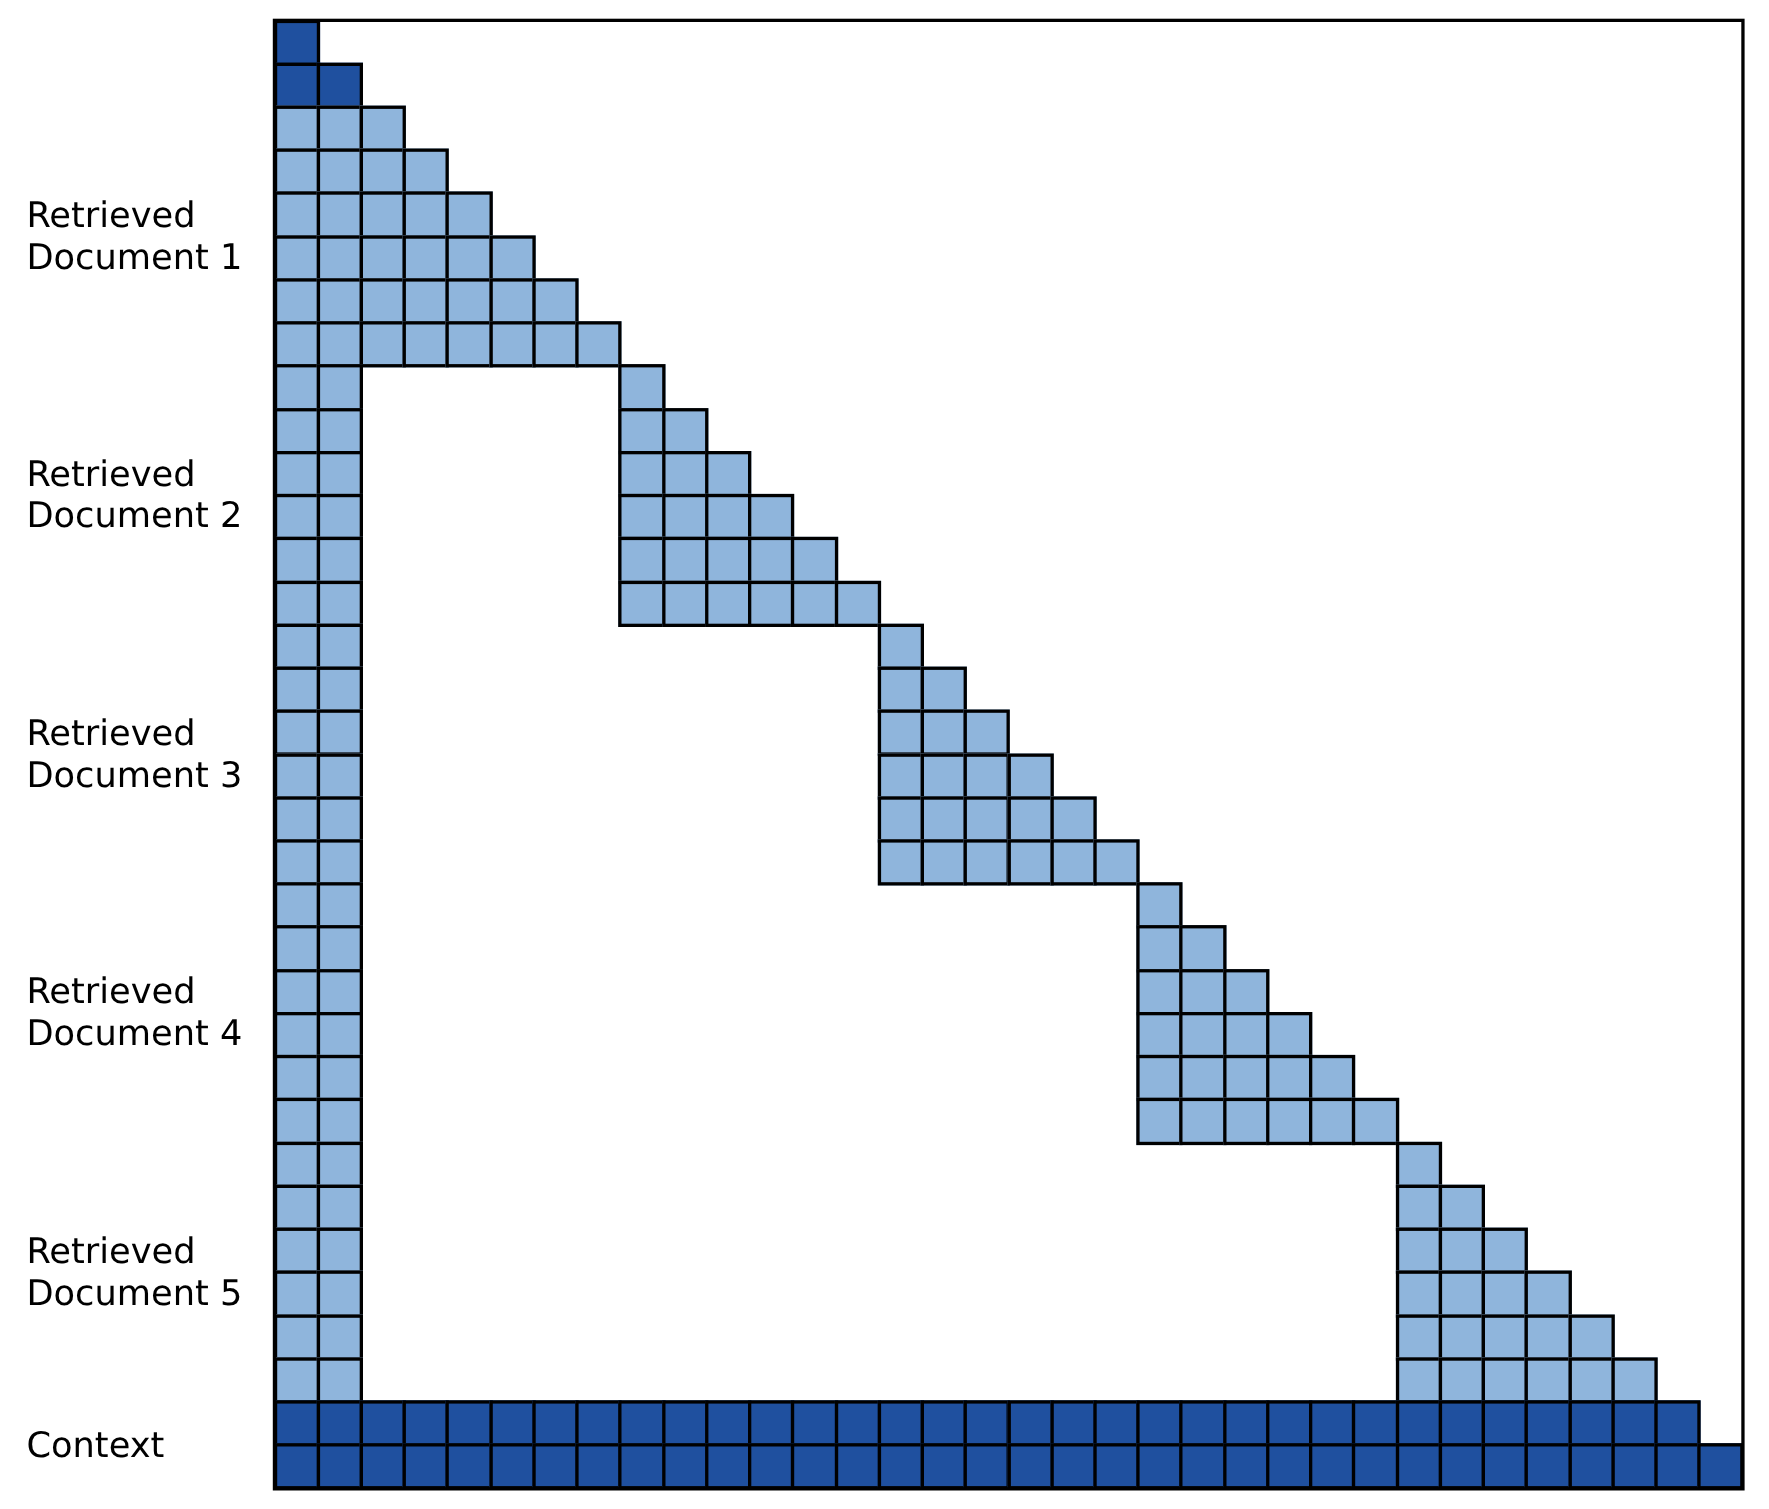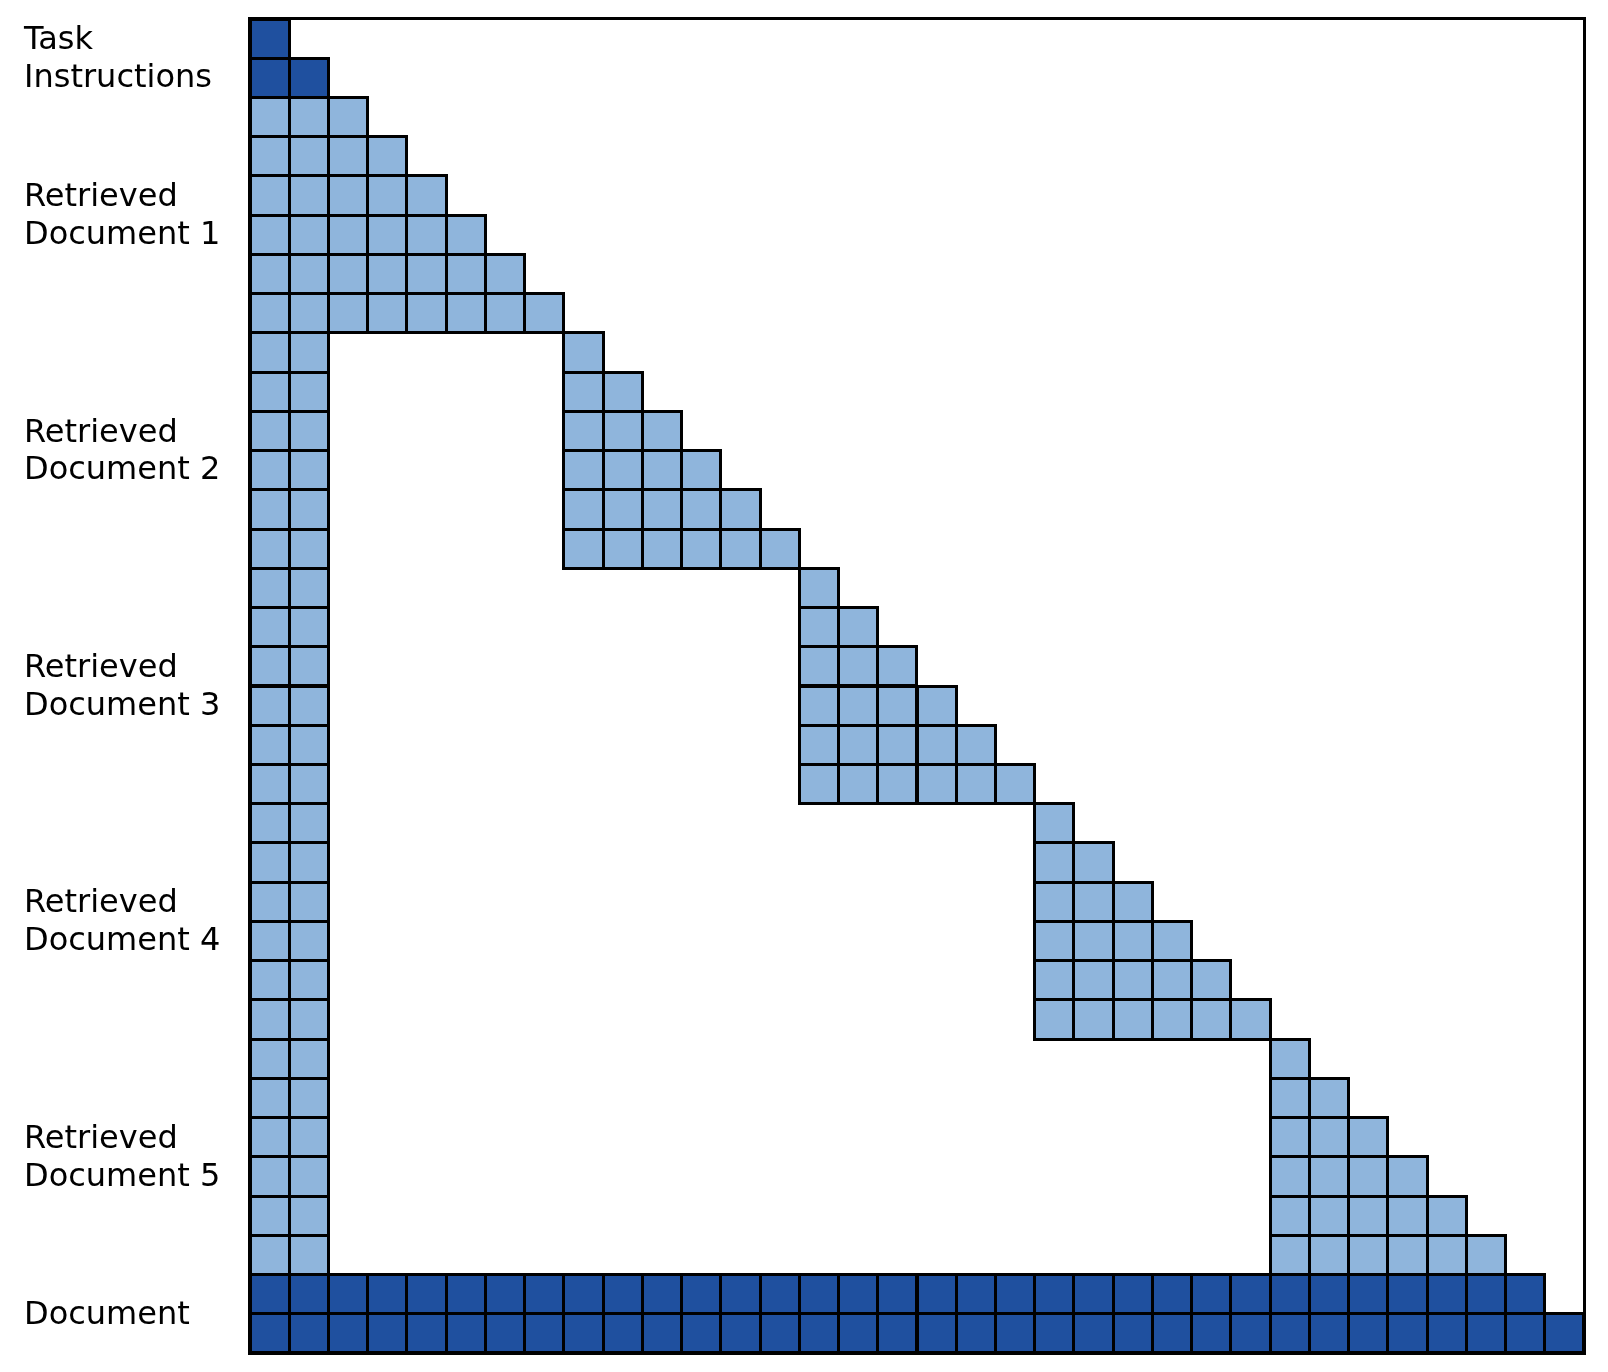--- a/index.html
+++ b/index.html
@@ -44,33 +44,31 @@
     width:1337.5px;height:1337.5px;
     box-sizing:border-box;
     border:3.5px solid var(--frame-border);
     pointer-events:none;
   }
 </style>
 </head>
 <body>
 
 <div id="canvas">
-  <div class="row-label" style="top: 58.2353px;">Task
-Instructions</div>
   <div class="row-label" style="top: 215.176px;">Retrieved
 Document 1</div>
   <div class="row-label" style="top: 450.588px;">Retrieved
 Document 2</div>
   <div class="row-label" style="top: 686px;">Retrieved
 Document 3</div>
   <div class="row-label" style="top: 921.412px;">Retrieved
 Document 4</div>
   <div class="row-label" style="top: 1156.82px;">Retrieved
 Document 5</div>
-  <div class="row-label" style="top: 1313.76px;">Document</div>
+  <div class="row-label" style="top: 1313.76px;">Context</div>
 
   <div id="cells">
       <div class="cell" style="left: -1.5px; top: -1.5px; width: 42.2353px; height: 42.2353px; background: rgb(31, 80, 159);"></div>
       <div class="cell" style="left: -1.5px; top: 37.7353px; width: 42.2353px; height: 42.2353px; background: rgb(31, 80, 159);"></div>
       <div class="cell" style="left: 37.7353px; top: 37.7353px; width: 42.2353px; height: 42.2353px; background: rgb(31, 80, 159);"></div>
       <div class="cell" style="left: -1.5px; top: 76.9706px; width: 42.2353px; height: 42.2353px; background: rgb(143, 181, 220);"></div>
       <div class="cell" style="left: 37.7353px; top: 76.9706px; width: 42.2353px; height: 42.2353px; background: rgb(143, 181, 220);"></div>
       <div class="cell" style="left: 76.9706px; top: 76.9706px; width: 42.2353px; height: 42.2353px; background: rgb(143, 181, 220);"></div>
       <div class="cell" style="left: -1.5px; top: 116.206px; width: 42.2353px; height: 42.2353px; background: rgb(143, 181, 220);"></div>
       <div class="cell" style="left: 37.7353px; top: 116.206px; width: 42.2353px; height: 42.2353px; background: rgb(143, 181, 220);"></div>

